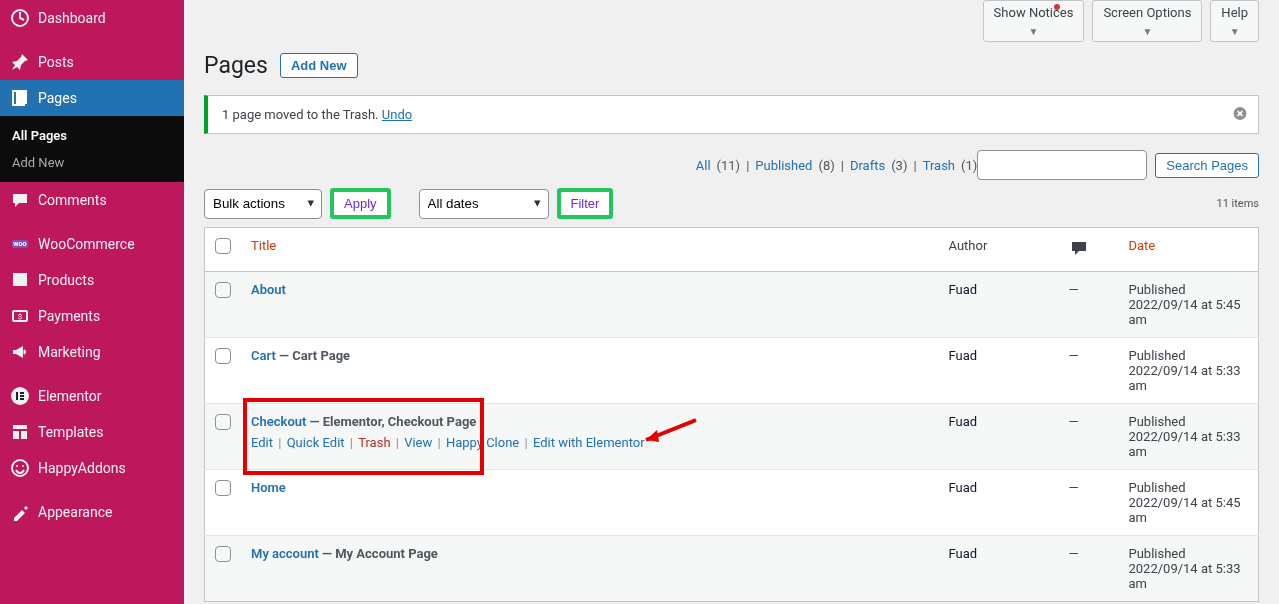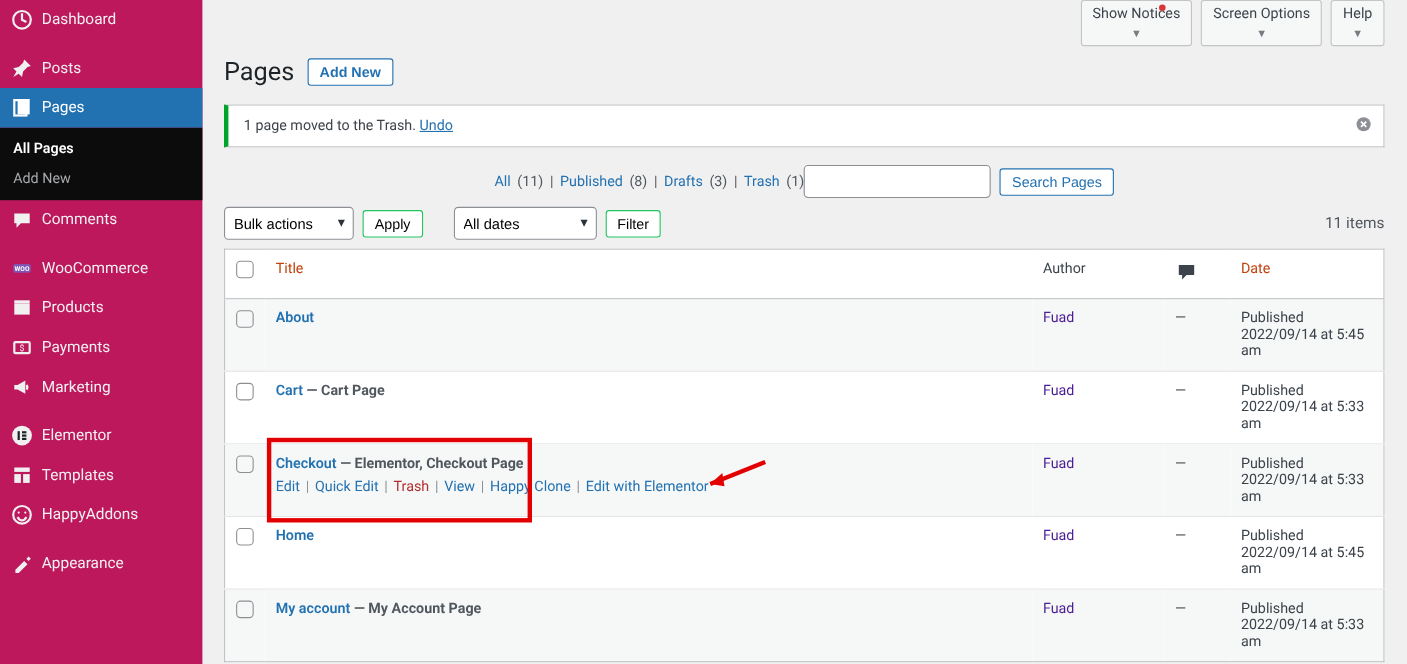--- a/index.html
+++ b/index.html
@@ -25,51 +25,51 @@
 .red-dot { width: 6px; height: 6px; background: #d63638; border-radius: 50%; position: absolute; top: 3px; right: 23px; }
 
 .page-title-row { display: flex; align-items: center; gap: 12px; margin: 10px 0 16px 0; }
 .page-title { font-size: 23px; font-weight: 400; color: #1d2327; }
 .add-new { border: 1px solid #2271b1; color: #2271b1; background: #fff; padding: 4px 10px; border-radius: 3px; font-weight: 600; font-size: 13px; cursor: pointer; }
 
 .notice { border: 1px solid #c3c4c7; border-left: 4px solid #00a32a; background: #fff; padding: 11px 40px 11px 14px; position: relative; margin-bottom: 16px; }
 .notice a { color: #2271b1; text-decoration: underline; cursor: pointer; }
 .notice-dismiss { position: absolute; right: 10px; top: 50%; transform: translateY(-50%); color: #787c82; cursor: pointer; }
 
-.filters-row { display: flex; justify-content: center; align-items: center; margin-bottom: 8px; }
+.filters-row { display: flex; justify-content: flex-end; align-items: center; margin-bottom: 8px; }
 .subsubsub { display: flex; gap: 6px; font-size: 13px; align-items: center; }
 .subsubsub a { color: #2271b1; cursor: pointer; }
 .subsubsub .count { color: #50575e; }
 .search-area { display: flex; gap: 8px; align-items: center; }
 .search-input { border: 1px solid #8c8f94; padding: 4px 8px; width: 170px; height: 30px; border-radius: 4px; }
 .search-btn { border: 1px solid #2271b1; color: #2271b1; background: #fff; padding: 4px 10px; border-radius: 3px; font-size: 13px; cursor: pointer; }
 
 .actions-row { display: flex; align-items: center; gap: 8px; margin-bottom: 8px; }
 .select { border: 1px solid #8c8f94; padding: 4px 36px 4px 8px; height: 30px; border-radius: 4px; background: #fff; appearance: none; position: relative; }
 .select-wrap { position: relative; display: inline-block; }
 .select-wrap::after { content: '▾'; position: absolute; right: 8px; top: 6px; color: #2c3338; pointer-events: none; }
-.btn-secondary { border: 1px solid #22c55e; color: #000000; background: #fff; padding: 4px 10px; border-radius: 3px; font-size: 13px; cursor: pointer; }
-.items-count { margin-left: auto; color: #50575e; font-size: 14px; }
+.btn-secondary { border: 4px solid #22c55e; color: #6d28d9; background: #fff; padding: 4px 10px; border-radius: 3px; font-size: 13px; cursor: pointer; }
+.items-count { margin-left: auto; color: #50575e; font-size: 11px; }
 
 
 .wp-table { width: 100%; border: 1px solid #c3c4c7; border-collapse: collapse; background: #fff; }
 .wp-table th, .wp-table td { text-align: left; padding: 10px 10px; vertical-align: top; font-size: 13px; }
 .wp-table thead th { border-bottom: 1px solid #c3c4c7; font-weight: 400; }
 .wp-table thead th a { color: #c2410c; cursor: pointer; }
 .wp-table tbody tr { border-top: 1px solid #e5e5e5; }
 .wp-table tbody tr:nth-child(odd) { background: #f6f7f7; }
 .col-cb { width: 30px; }
 .col-title { width: auto; }
 .col-author { width: 120px; }
 .col-comments { width: 60px; text-align: left; }
 .col-date { width: 140px; }
 .cb { width: 16px; height: 16px; border: 1px solid #8c8f94; border-radius: 4px; display: inline-block; }
 .row-title { color: #2271b1; font-weight: 600; cursor: pointer; }
 .row-meta { color: #50575e; }
-.author-link { color: #4c1d95; cursor: pointer; text-align: center; }
+.author-link { color: #0f172a; cursor: pointer; text-align: center; }
 .row-actions { margin-top: 6px; font-size: 13px; }
 .row-actions a { color: #2271b1; cursor: pointer; }
 .row-actions .trash a { color: #b32d2e; }
 .row-actions .sep { color: #8c8f94; padding: 0 2px; }
 .date-text { color: #3c434a; }
 
 
 .highlight-row { position: relative; }
 .highlight-box { position: absolute; border: 4px solid #e30000; pointer-events: none; left: 2px; right: 455px; top: -6px; bottom: -6px; }
 .arrow { position: absolute; pointer-events: none; }

